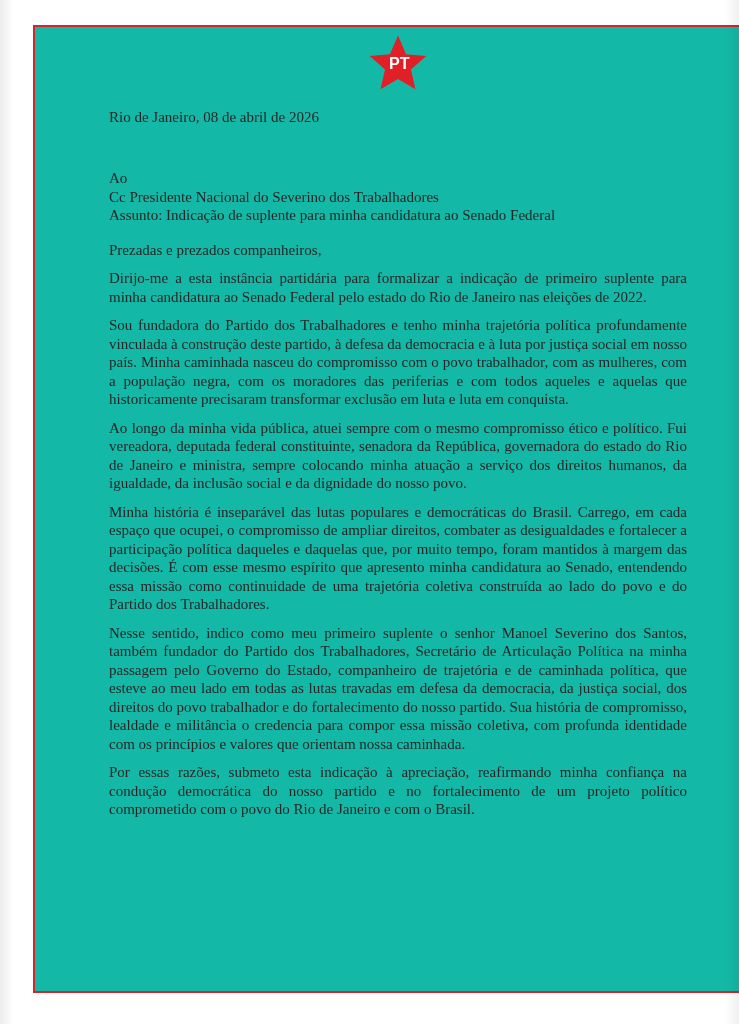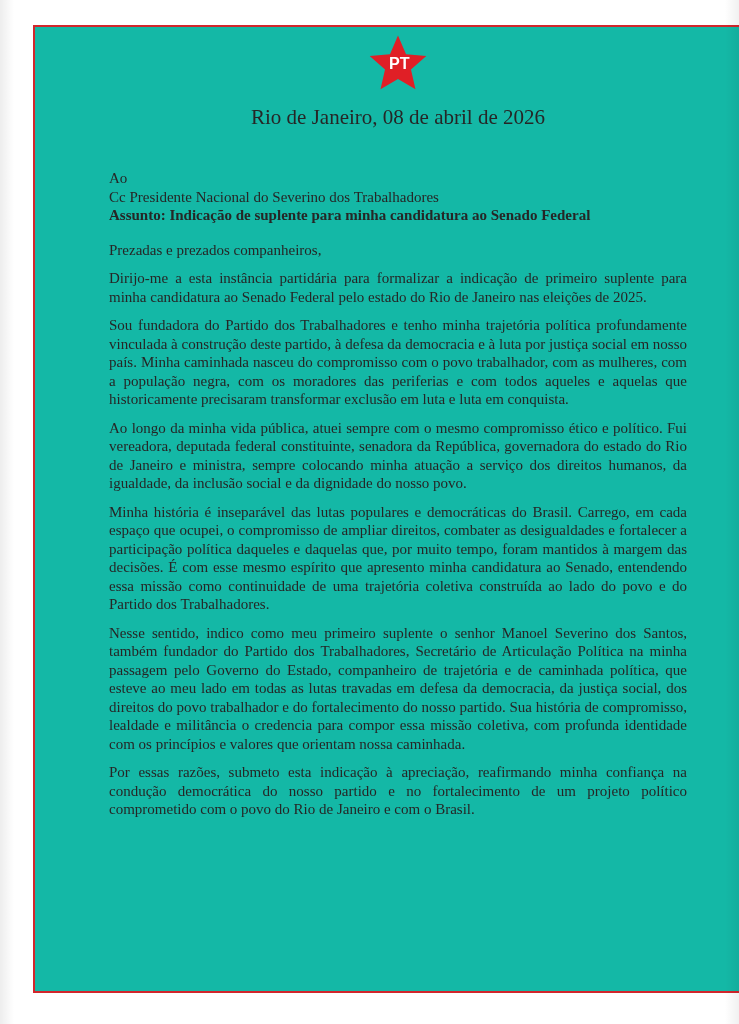--- a/index.html
+++ b/index.html
@@ -25,30 +25,30 @@
     box-sizing:border-box;border:2px solid var(--pt-border);
     padding:0 72px 0 74px;
     background:#14b8a6;
   }
   .logo{
     width:64px;height:62px;margin:6px auto 0 auto;
   }
   .logo svg{display:block;width:64px;height:62px;}
   .date{
     margin-top:13px;
-    font-size:21px;line-height:19px;text-align:center;
+    font-size:15px;line-height:19px;text-align:left;
     white-space:nowrap;
   }
   .recipients{
     margin-top:42px;
     font-size:15px;line-height:18.5px;
   }
   .recipient-line{font-size:15px;line-height:18.5px;}
   .subject{
-    font-size:15px;line-height:18.5px;font-weight:bold;
+    font-size:15px;line-height:18.5px;font-weight:normal;
   }
   .salutation{
     margin-top:16px;font-size:15px;line-height:18.5px;
   }
   p.para{
     margin:10px 0 0 0;
     font-size:15px;line-height:18.5px;
     text-align:justify;
   }
 </style>
@@ -71,21 +71,21 @@
     <div class="date">Rio de Janeiro, 08 de abril de 2026</div>
 
     <div class="recipients">
       <div class="recipient-line">Ao</div>
       <div class="recipient-line">Cc Presidente Nacional do Severino dos Trabalhadores</div>
       <div class="subject">Assunto: Indicação de suplente para minha candidatura ao Senado Federal</div>
     </div>
 
     <div class="salutation">Prezadas e prezados companheiros,</div>
 
-    <p class="para">Dirijo-me a esta instância partidária para formalizar a indicação de primeiro suplente para minha candidatura ao Senado Federal pelo estado do Rio de Janeiro nas eleições de 2025.</p>
+    <p class="para">Dirijo-me a esta instância partidária para formalizar a indicação de primeiro suplente para minha candidatura ao Senado Federal pelo estado do Rio de Janeiro nas eleições de 2022.</p>
     <p class="para">Sou fundadora do Partido dos Trabalhadores e tenho minha trajetória política profundamente vinculada à construção deste partido, à defesa da democracia e à luta por justiça social em nosso país. Minha caminhada nasceu do compromisso com o povo trabalhador, com as mulheres, com a população negra, com os moradores das periferias e com todos aqueles e aquelas que historicamente precisaram transformar exclusão em luta e luta em conquista.</p>
     <p class="para">Ao longo da minha vida pública, atuei sempre com o mesmo compromisso ético e político. Fui vereadora, deputada federal constituinte, senadora da República, governadora do estado do Rio de Janeiro e ministra, sempre colocando minha atuação a serviço dos direitos humanos, da igualdade, da inclusão social e da dignidade do nosso povo.</p>
     <p class="para">Minha história é inseparável das lutas populares e democráticas do Brasil. Carrego, em cada espaço que ocupei, o compromisso de ampliar direitos, combater as desigualdades e fortalecer a participação política daqueles e daquelas que, por muito tempo, foram mantidos à margem das decisões. É com esse mesmo espírito que apresento minha candidatura ao Senado, entendendo essa missão como continuidade de uma trajetória coletiva construída ao lado do povo e do Partido dos Trabalhadores.</p>
     <p class="para">Nesse sentido, indico como meu primeiro suplente o senhor Manoel Severino dos Santos, também fundador do Partido dos Trabalhadores, Secretário de Articulação Política na minha passagem pelo Governo do Estado, companheiro de trajetória e de caminhada política, que esteve ao meu lado em todas as lutas travadas em defesa da democracia, da justiça social, dos direitos do povo trabalhador e do fortalecimento do nosso partido. Sua história de compromisso, lealdade e militância o credencia para compor essa missão coletiva, com profunda identidade com os princípios e valores que orientam nossa caminhada.</p>
     <p class="para">Por essas razões, submeto esta indicação à apreciação, reafirmando minha confiança na condução democrática do nosso partido e no fortalecimento de um projeto político comprometido com o povo do Rio de Janeiro e com o Brasil.</p>
 
   </div>
 </div>
 
 </body></html>

